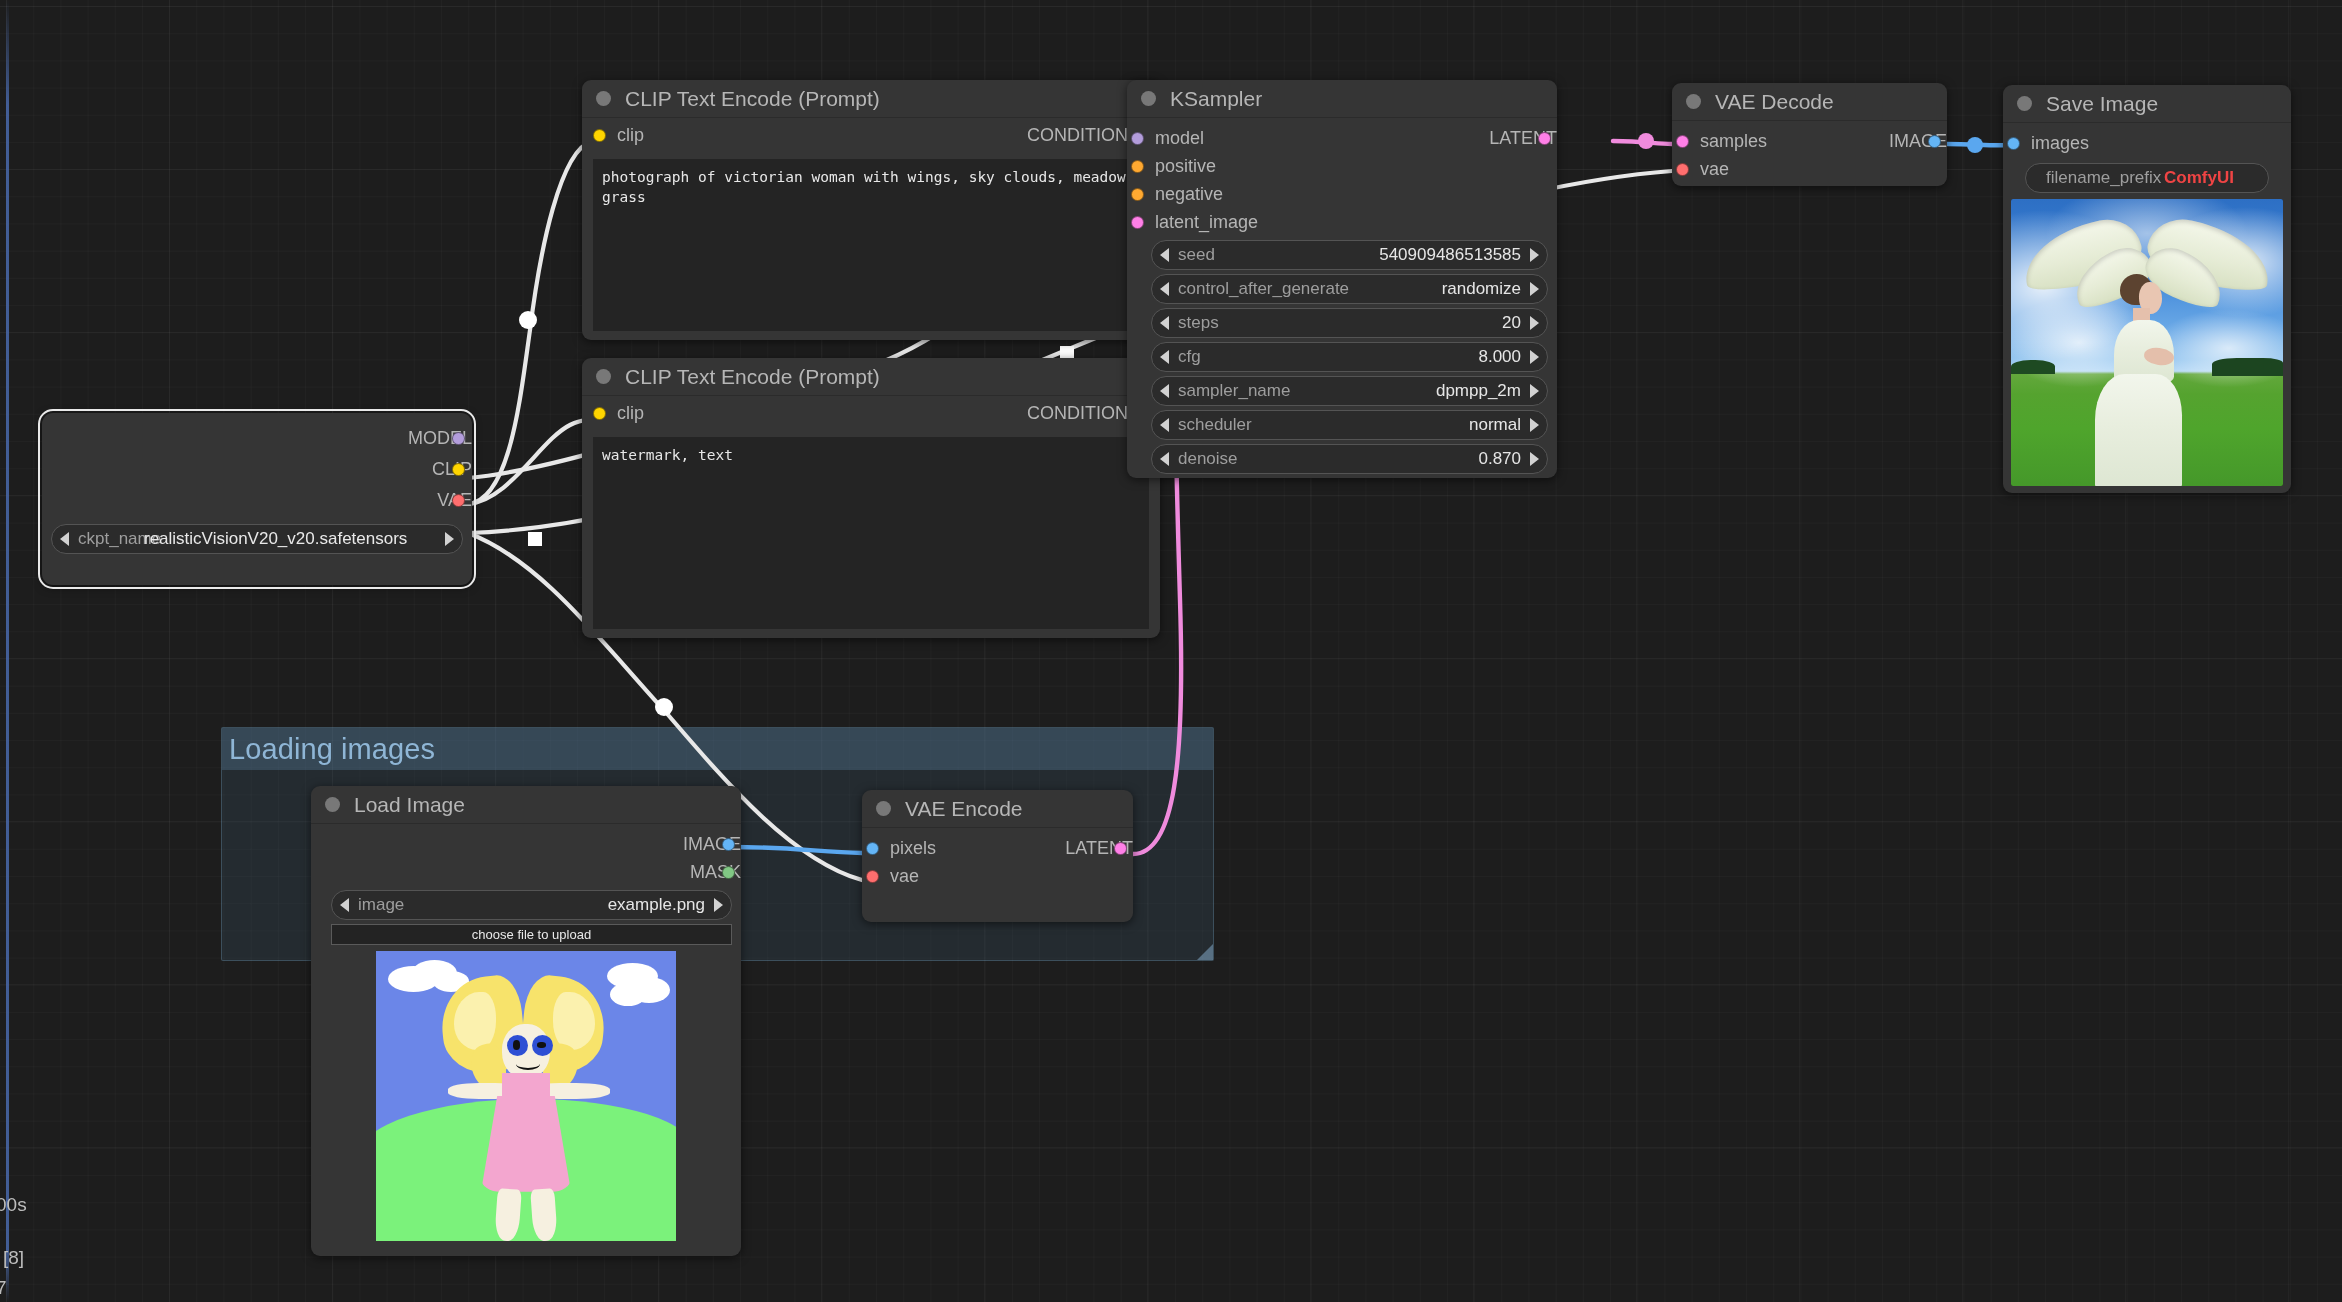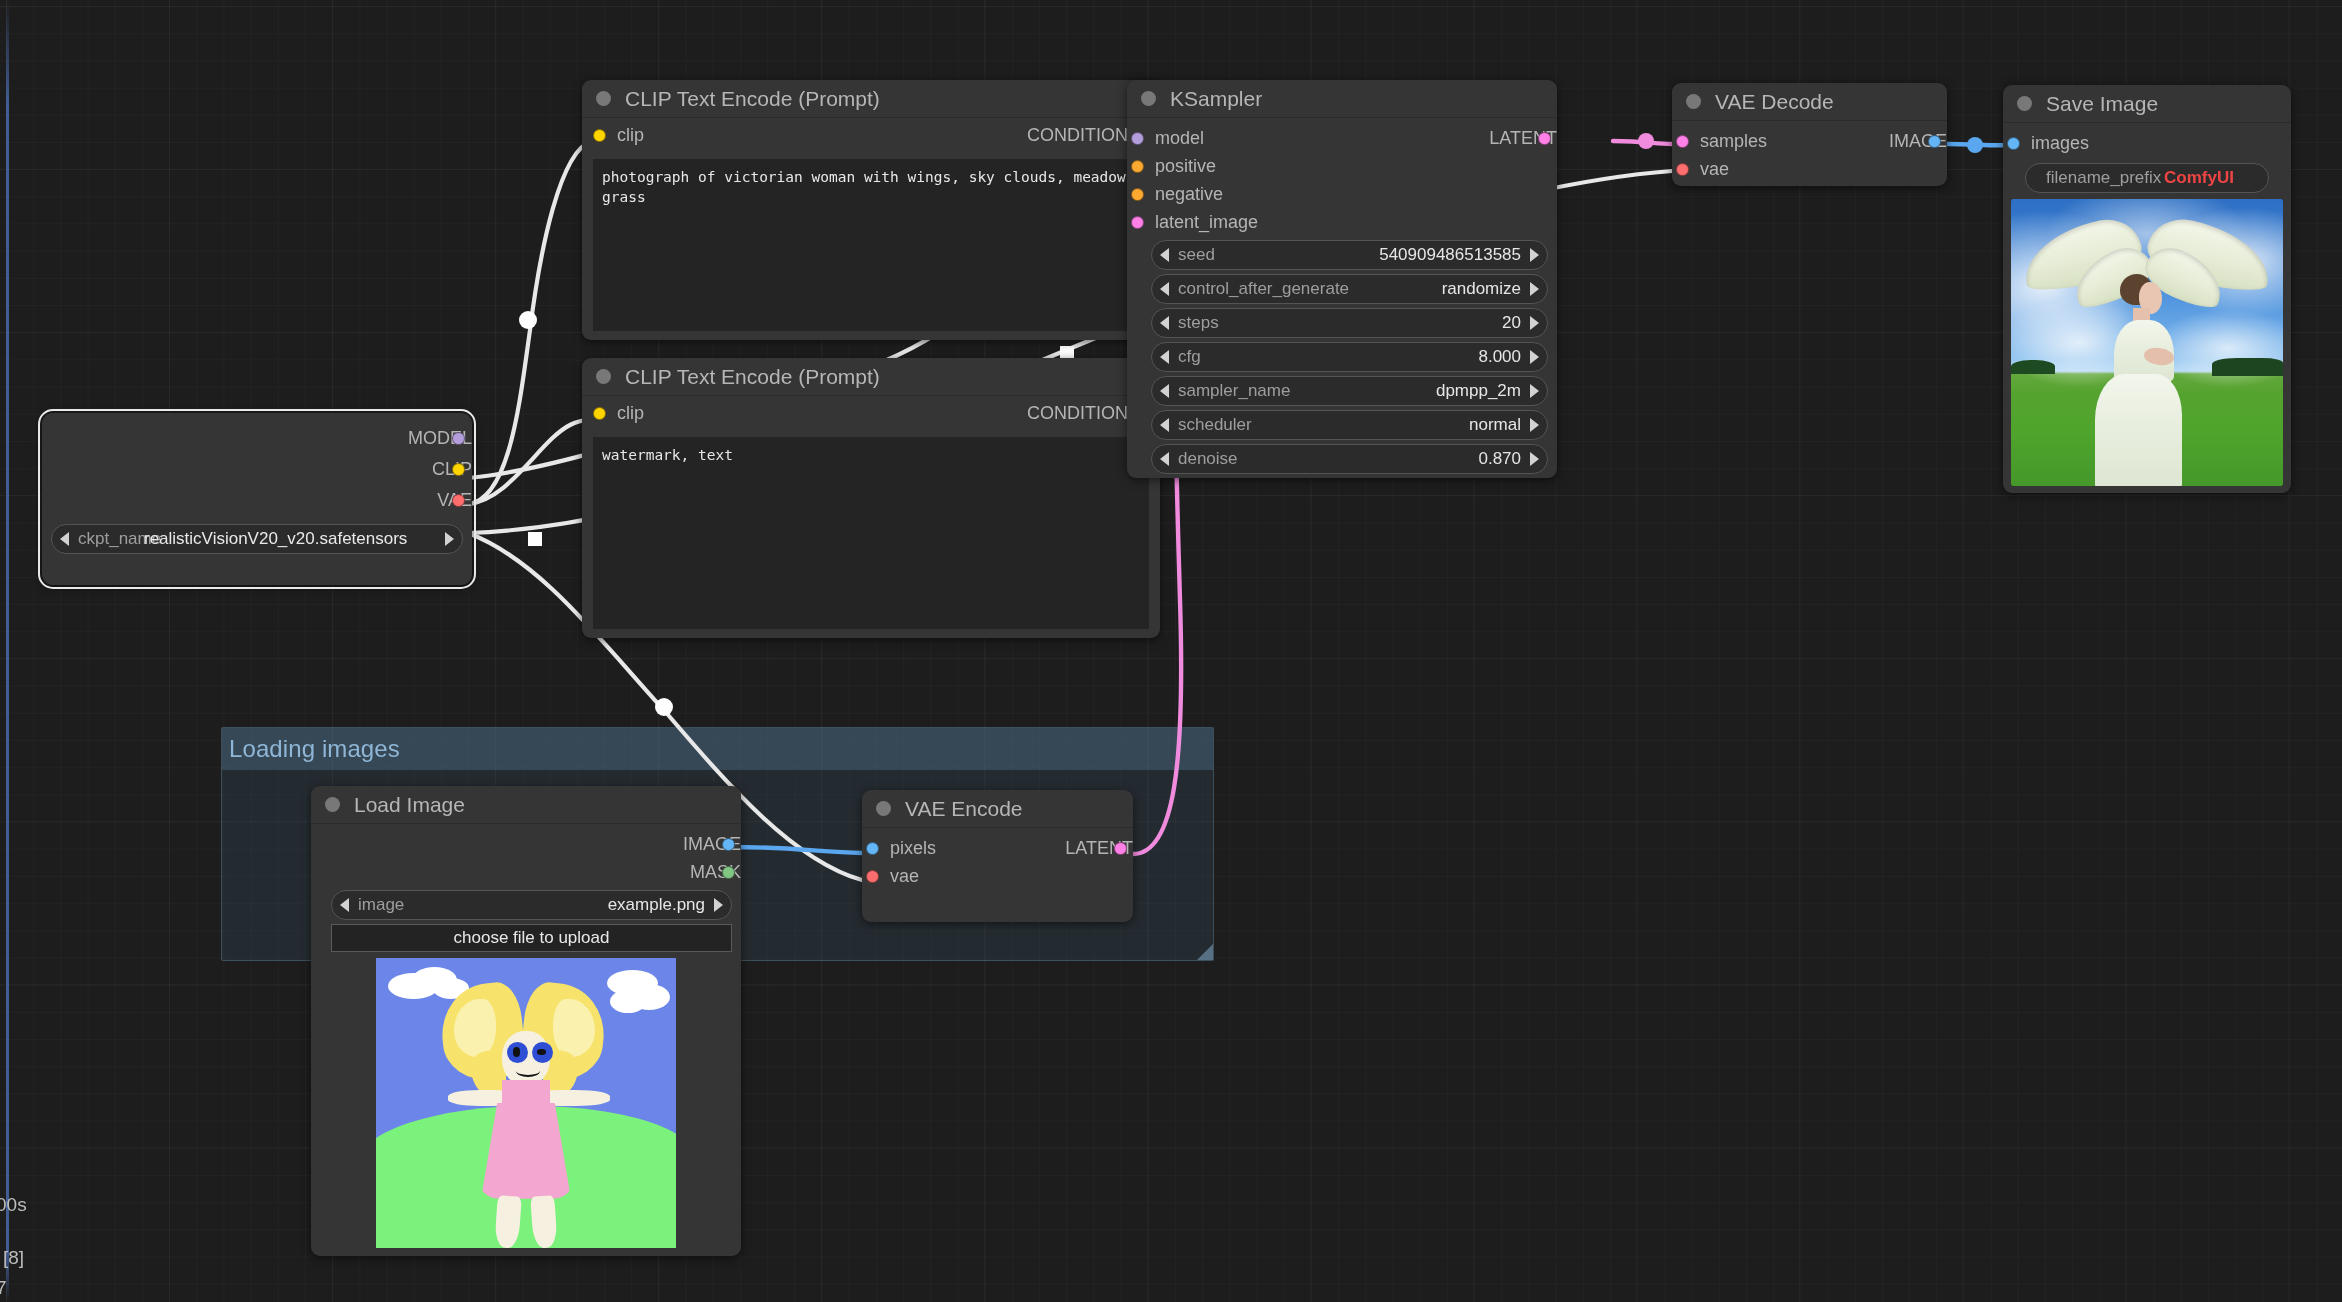--- a/index.html
+++ b/index.html
@@ -30,21 +30,21 @@
     border: 1px solid rgba(120,165,200,0.30);
     background: rgba(70,110,145,0.17);
     border-radius: 2px;
     box-sizing: border-box;
   }
   .group-title {
     position: absolute; left: 0; top: 0;
     height: 42px; width: 100%;
     background: rgba(96,139,174,0.30);
     color: #8fb6d6;
-    font-size: 24px;
+    font-size: 29px;
     line-height: 42px;
     padding-left: 7px;
     box-sizing: border-box;
     letter-spacing: 0.1px;
     white-space: nowrap;
     overflow: hidden;
   }
   .group-resize {
     position:absolute; right:0; bottom:0;
     width:0; height:0;
@@ -136,25 +136,25 @@
   .arrow-l { left: 8px; border-top:7px solid transparent; border-bottom:7px solid transparent; border-right:9px solid #d2d2d2; }
   .arrow-r { right: 8px; border-top:7px solid transparent; border-bottom:7px solid transparent; border-left:9px solid #d2d2d2; }
 
   .widget.overlap .wname { color:#9e9e9e; }
   .widget.overlap .wval {
     position:absolute; left: 92px; margin-left:0; padding-right:0;
     color:#e9e9e9;
   }
   .btn-widget {
     margin: 4px 9px;
-    height: 28px;
+    height: 21px;
     background: #232323;
     border: 1px solid #5a5a5a;
     color: #e9e9e9;
-    font-size: 17px;
+    font-size: 13px;
     display:flex; align-items:center; justify-content:center;
     box-sizing:border-box;
   }
   .filename-widget {
     height: 30px;
     margin: 6px 22px 6px 22px;
     background: #2b2b2b;
     border: 1px solid #545454;
     border-radius: 15px;
     display:flex; align-items:center;

